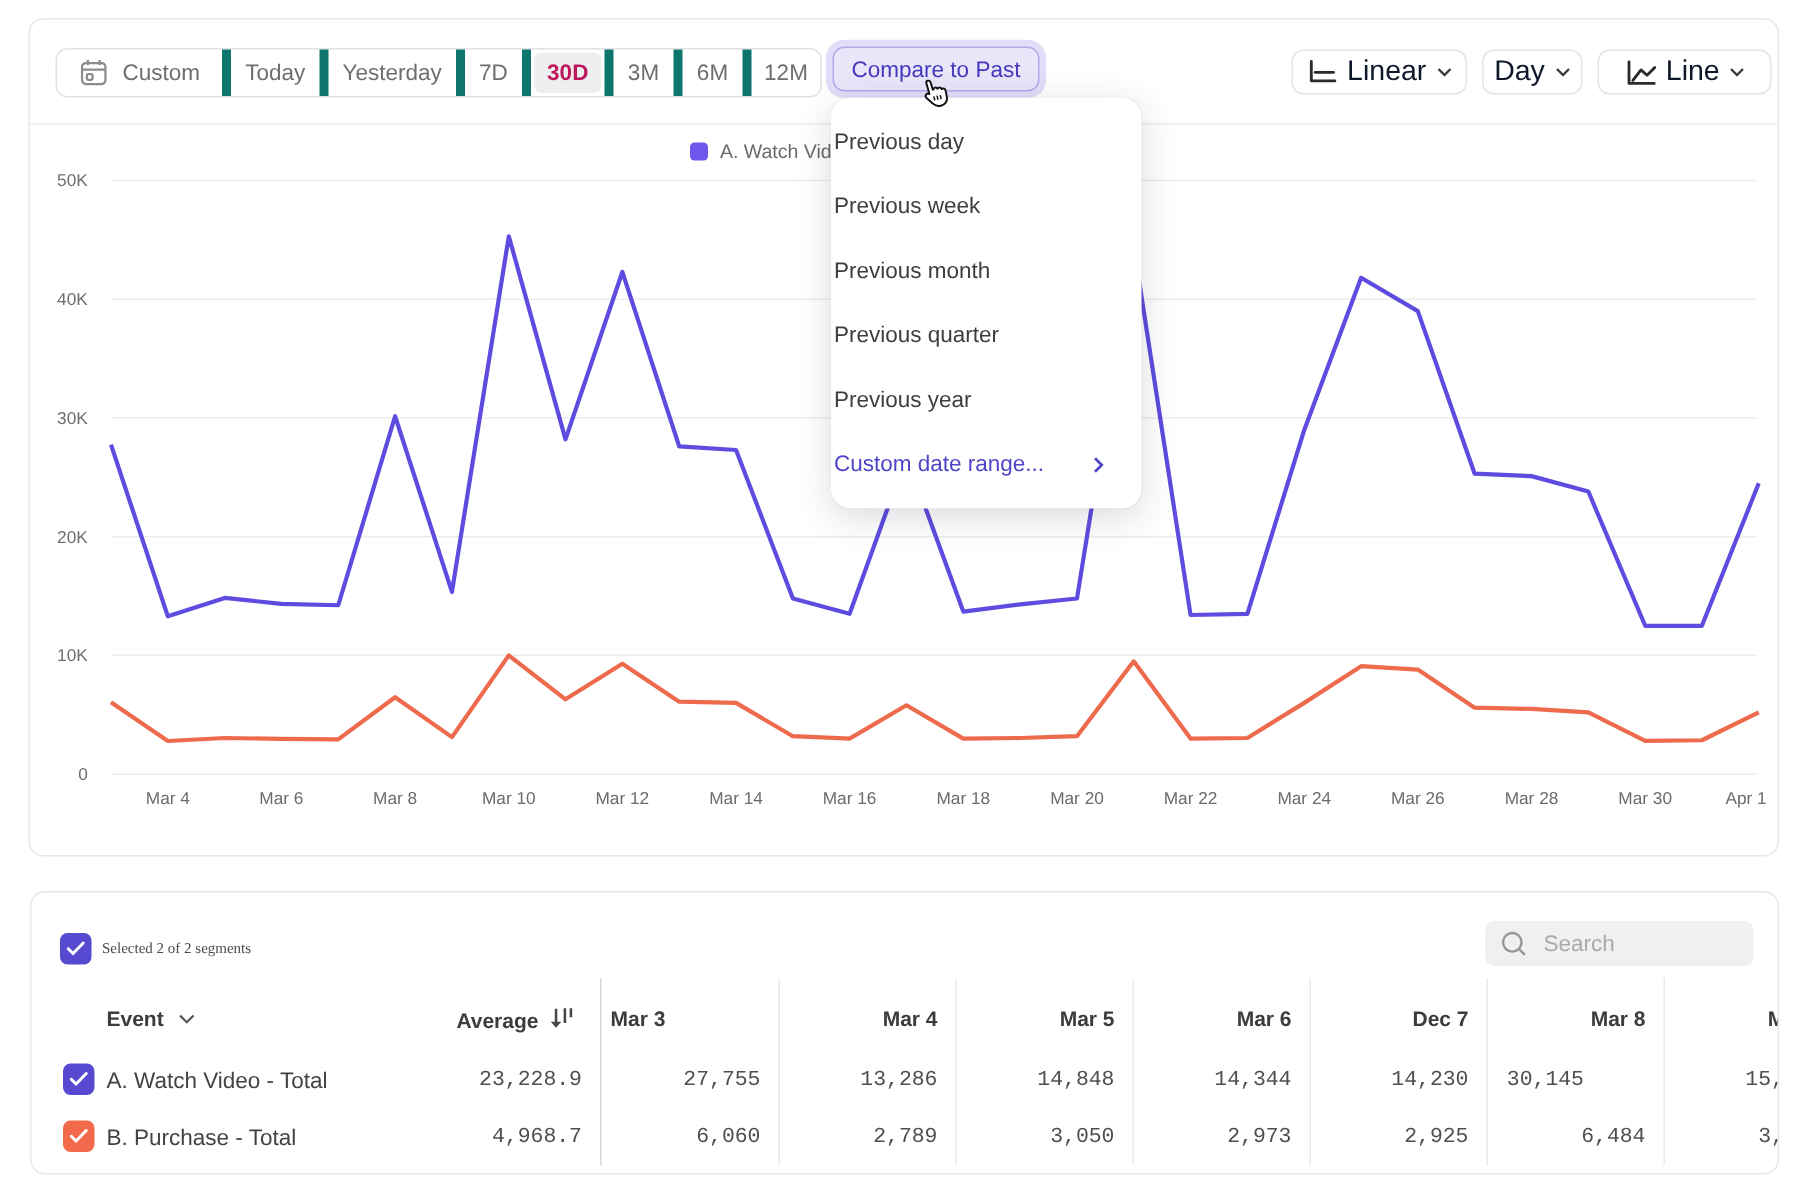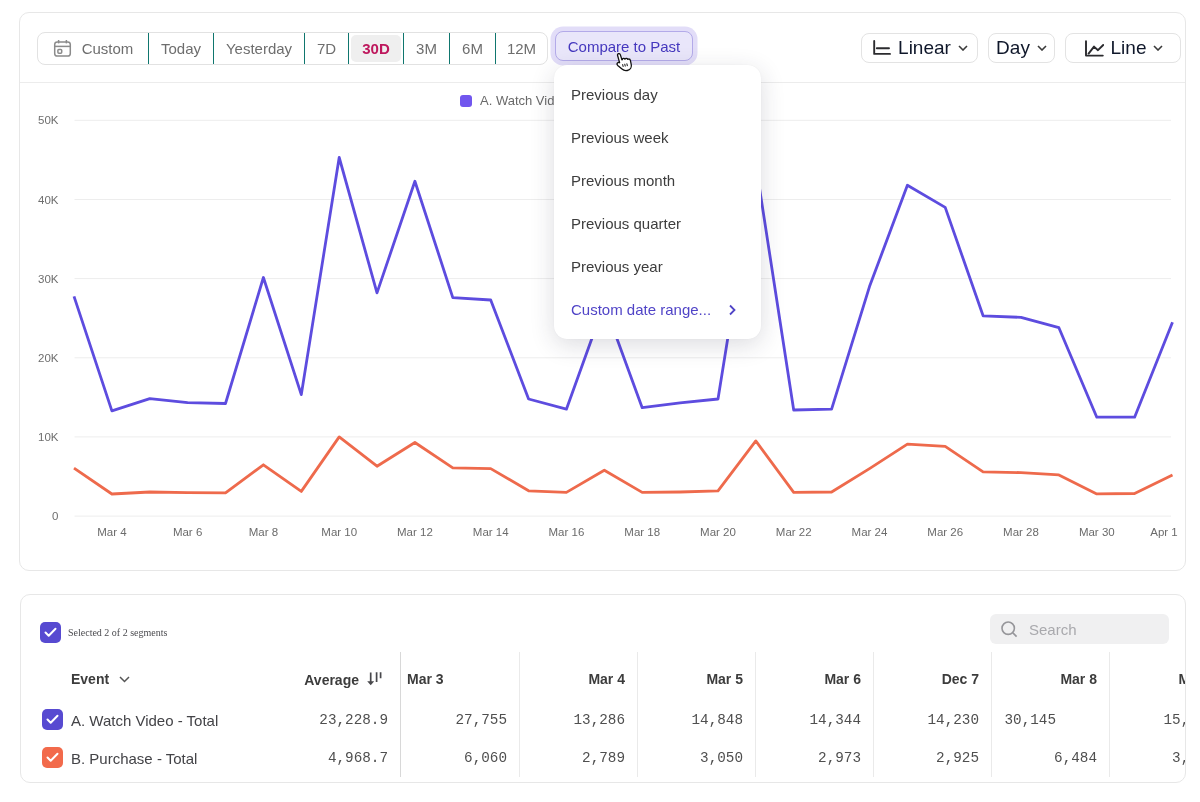--- a/index.html
+++ b/index.html
@@ -1,31 +1,31 @@
 <!DOCTYPE html>
 <html><head>
 <meta charset="utf-8">
 <style>
 * { margin:0; padding:0; box-sizing:border-box; }
 html,body { width:1200px; height:802px; background:#fff; font-family:"Liberation Sans",sans-serif; overflow:hidden; }
 .card { position:absolute; background:#fff; border:1px solid #e7e7e7; border-radius:10px; }
 #chartcard { left:19px; top:12px; width:1167px; height:559px; }
 #toolbar { position:absolute; left:0; top:0; width:100%; height:70px; border-bottom:1px solid #ececec; }
 #seg { position:absolute; left:17px; top:19px; height:33px; display:flex; border:1px solid #e2e2e2; border-radius:8px; align-items:stretch; color:#6e6e6e; font-size:15px; }
-.segc { display:flex; align-items:center; justify-content:center; border-left:1px solid #0f766e; padding:0; }
+.segc { display:flex; align-items:center; justify-content:center; border-left:6px solid #0f766e; padding:0; }
 .segc:first-child { border-left:none; }
 .hl { background:#efefef; border-radius:5px; color:#be185d; font-weight:700; }
 #cmp { position:absolute; left:535px; top:18px; width:138px; height:30px; background:#e9e6fa; border:1.5px solid #b3aae9; border-radius:8px; box-shadow:0 0 0 4.5px #e2ddf8; color:#4538be; font-size:15px; font-weight:500; display:flex; align-items:center; justify-content:center; }
 .rbtn { position:absolute; top:20px; height:30px; border:1px solid #e3e3e3; border-radius:8px; display:flex; align-items:center; justify-content:center; gap:7px; font-size:19px; font-weight:500; color:#0f172a; }
 .chev { width:10px; height:6px; }
 #legend { position:absolute; left:0; top:80px; width:100%; font-size:13px; color:#6a6a6a; }
 .litem { position:absolute; display:flex; align-items:center; gap:8px; }
 .lsq { width:12px; height:12px; border-radius:3px; }
 #menu { position:absolute; left:554px; top:65px; width:207px; height:274px; background:#fff; border-radius:13px; box-shadow:0 6px 24px rgba(40,40,60,0.16), 0 0 1px rgba(0,0,0,0.08); z-index:50; padding-top:8px; }
-.mi { height:43px; display:flex; align-items:center; padding-left:17px; font-size:15px; color:#3d3d3d; }
+.mi { height:43px; display:flex; align-items:center; padding-left:2px; font-size:15px; color:#3d3d3d; }
 .mi.purple { color:#5044c7; }
 #cursor { position:absolute; left:610px; top:53px; z-index:60; }
 #tablecard { left:20px; top:594px; width:1166px; height:189px; overflow:hidden; }
 #selrow { position:absolute; left:0; top:0; width:100%; height:58px; }
 .cb { position:absolute; width:21px; height:21px; border-radius:5px; display:flex; align-items:center; justify-content:center; }
 .cb.purple { background:#574ad1; }
 .cb.orange { background:#f26a4b; }
 #search { position:absolute; left:969px; top:19px; width:179px; height:30px; background:#f0f0f1; border-radius:6px; display:flex; align-items:center; gap:10px; padding-left:10px; color:#a9a9ad; font-size:15px; }
 .vline { position:absolute; top:57px; height:125px; width:1px; background:#eaeaea; }
 .vline.dark { background:#d8d8d8; }

